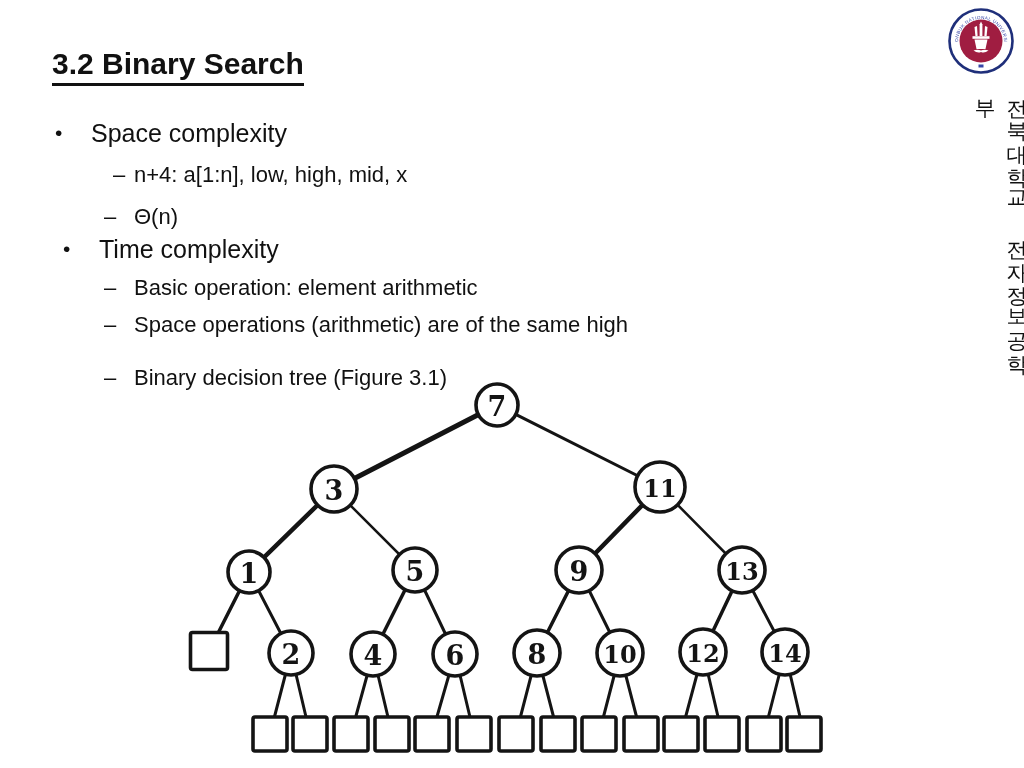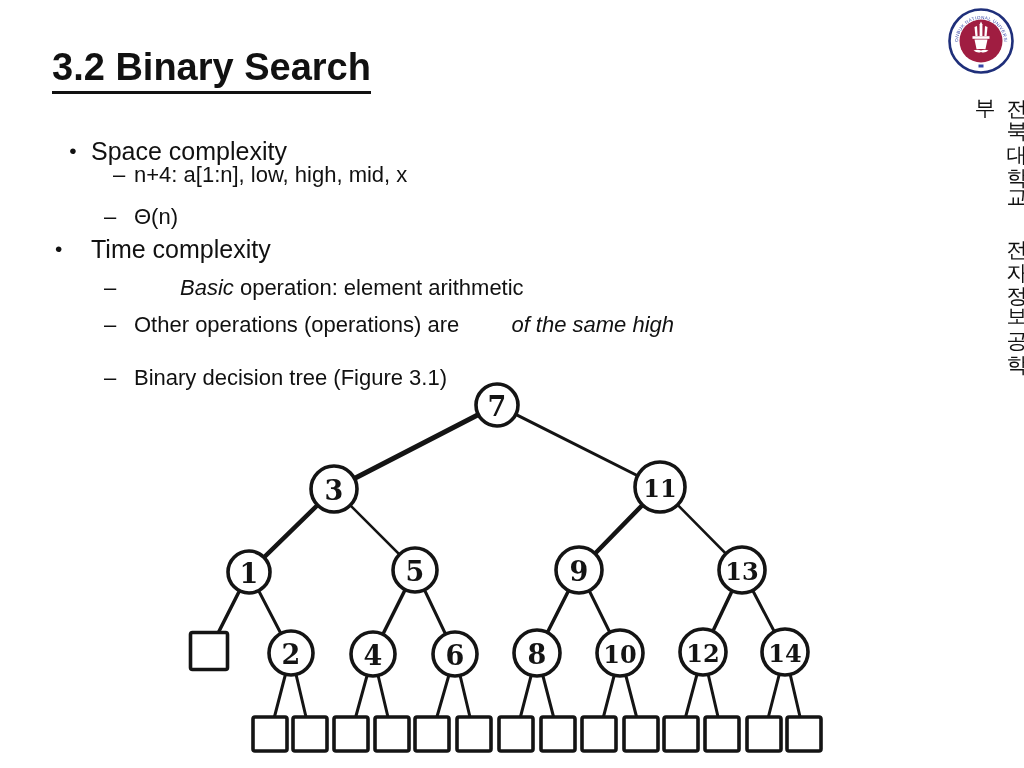--- a/index.html
+++ b/index.html
@@ -1,64 +1,64 @@
 <!DOCTYPE html>
 <html><head>
 <meta charset="utf-8">
 <style>
   html,body{margin:0;padding:0;background:#888;}
   .slide{
     position:relative;width:1024px;height:768px;background:#ffffff;
     font-family:"Liberation Sans",sans-serif;color:#111;overflow:hidden;
   }
   .page-title{
-    position:absolute;left:52px;top:48px;font-size:38px;font-weight:bold;
+    position:absolute;left:52px;top:48px;font-size:30px;font-weight:bold;
     letter-spacing:0px;border-bottom:3px solid #111;padding-bottom:3px;line-height:1.05;
   }
   .line{position:absolute;white-space:nowrap;}
   .lvl1{font-size:25px;}
   .lvl1 .dot{display:inline-block;width:36px;font-size:21px;vertical-align:2px;}
   .lvl2{font-size:22px;}
   .lvl2 .dash{display:inline-block;width:30px;font-size:22px;}
   .lvl1-text,.lvl2-text{display:inline;}
-  .it{font-style:italic;margin-left:46px;}
+  .it{}
   .tree-svg{position:absolute;left:0;top:0;pointer-events:none;}
   .seal{position:absolute;left:948px;top:8px;width:66px;height:66px;}
   .vertical-name{
     position:absolute;left:969px;top:84px;height:300px;
     writing-mode:vertical-rl;text-orientation:upright;
     font-family:"Liberation Serif",serif;font-size:21px;font-weight:500;
     letter-spacing:2px;color:#111;line-height:32px;
   }
 </style>
 </head>
 <body>
 
 <div class="slide">
 
   <div class="page-title">3.2 Binary Search</div>
 
-  <div class="line lvl1" style="left:55px;top:137px;text-align:center;">
+  <div class="line lvl1" style="left:55px;top:119px;">
     <span class="dot">•</span><span class="lvl1-text">Space complexity</span>
   </div>
   <div class="line lvl2" style="left:104px;top:162px;text-align:center;">
     <span class="dash">–</span><span class="lvl2-text">n+4: a[1:n], low, high, mid, x</span>
   </div>
   <div class="line lvl2" style="left:104px;top:204px;">
     <span class="dash">–</span><span class="lvl2-text">Θ(n)</span>
   </div>
 
-  <div class="line lvl1" style="left:55px;top:235px;">
+  <div class="line lvl1" style="left:63px;top:235px;">
     <span class="dot">•</span><span class="lvl1-text">Time complexity</span>
   </div>
   <div class="line lvl2" style="left:104px;top:275px;">
     <span class="dash">–</span><span class="lvl2-text it">Basic</span><span class="lvl2-text"> operation: element arithmetic</span>
   </div>
   <div class="line lvl2" style="left:104px;top:312px;">
-    <span class="dash">–</span><span class="lvl2-text">Other operations (operations) are </span><span class="lvl2-text it">of the same high</span>
+    <span class="dash">–</span><span class="lvl2-text">Space operations (arithmetic) are </span><span class="lvl2-text it">of the same high</span>
   </div>
   <div class="line lvl2" style="left:104px;top:365px;">
     <span class="dash">–</span><span class="lvl2-text">Binary decision tree (Figure 3.1)</span>
   </div>
 
   <svg id="tree-svg" class="tree-svg" width="1024" height="768" viewBox="0 0 1024 768">
       <line x1="497" y1="405" x2="334" y2="489" stroke="#141414" stroke-width="5" stroke-linecap="round"></line>
       <line x1="497" y1="405" x2="660" y2="487" stroke="#141414" stroke-width="3" stroke-linecap="round"></line>
       <line x1="334" y1="489" x2="249" y2="572" stroke="#141414" stroke-width="4.5" stroke-linecap="round"></line>
       <line x1="334" y1="489" x2="415" y2="570" stroke="#141414" stroke-width="2.5" stroke-linecap="round"></line>

